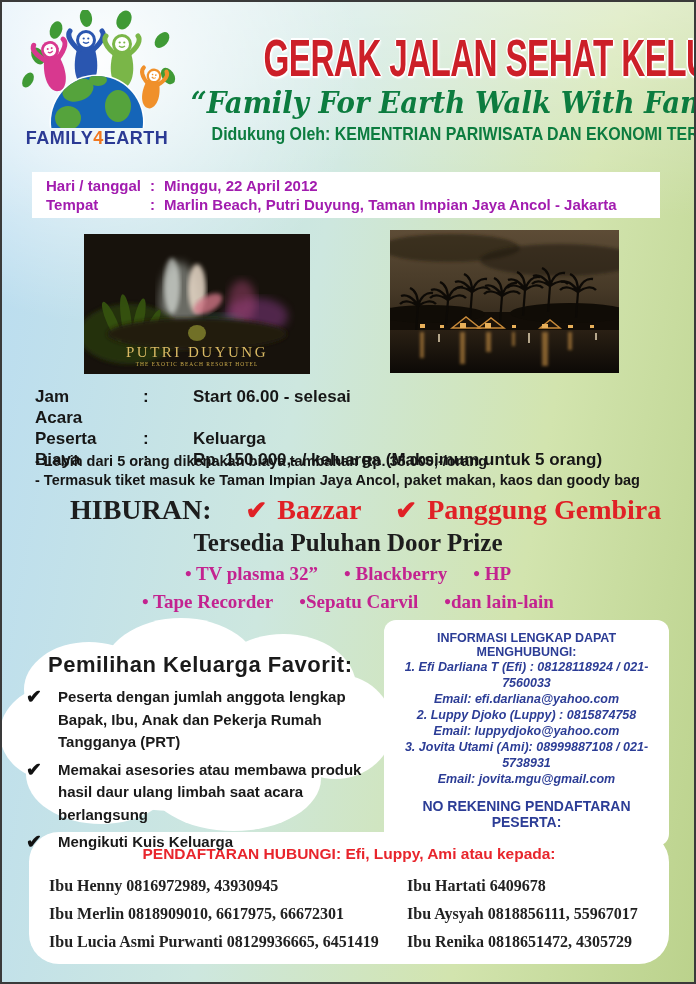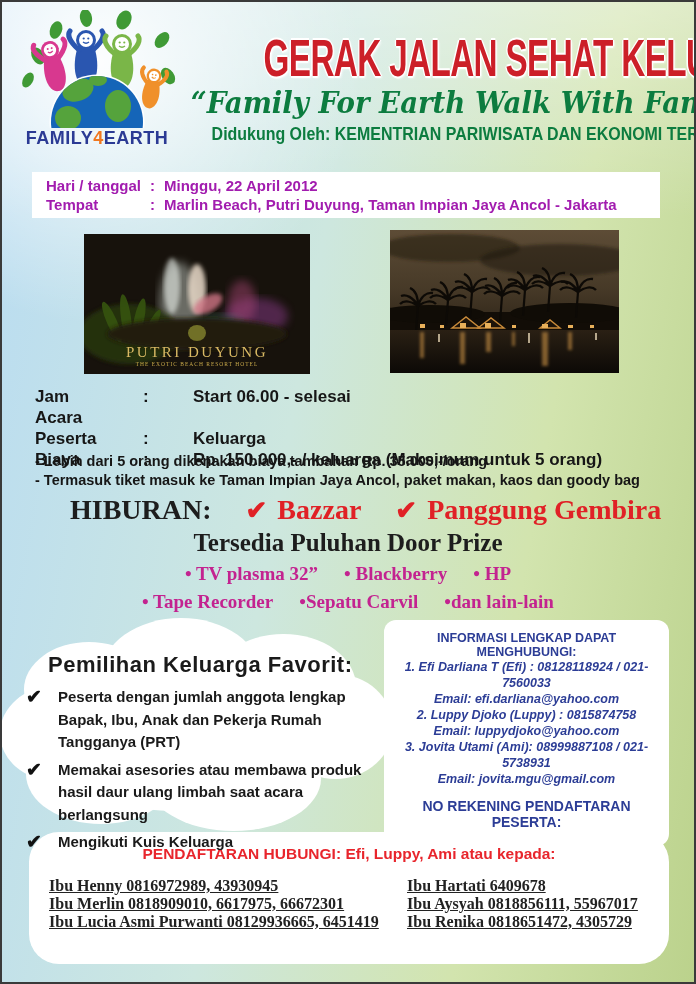--- a/index.html
+++ b/index.html
@@ -61,22 +61,22 @@
   
   .info-box{position:absolute;left:382px;top:618px;width:285px;height:226px;background:#fff;
     border-radius:12px;box-sizing:border-box;padding:11px 6px 0 6px;text-align:center;color:#2c3d96;}
   .info-title{font-size:12.5px;font-weight:bold;}
   .info-line{font-size:12.5px;font-weight:bold;font-style:italic;line-height:16px;}
   .rek-title{font-size:14px;font-weight:bold;margin-top:11px;}
   
   .bottom-box{position:absolute;left:27px;top:830px;width:640px;height:132px;background:#fff;
     border-radius:30px;box-sizing:border-box;padding-top:13px;}
   .pendaftaran-title{text-align:center;font-size:15.5px;font-weight:bold;color:#e8252c;}
-  .contact-grid{display:grid;grid-template-columns:358px 1fr;padding:14px 0 0 20px;row-gap:0;
-    font-family:"Liberation Serif",serif;font-weight:bold;font-size:16px;color:#222;text-decoration:underline;}
+  .contact-grid{display:grid;grid-template-columns:358px 1fr;padding:14px 0 0 20px;row-gap:10px;
+    font-family:"Liberation Serif",serif;font-weight:bold;font-size:16px;color:#222;}
 </style>
 </head>
 <body>
 
 <div class="poster">
 
   <div class="logo">
     <svg width="162" height="118" viewBox="0 0 162 118">
       <defs>
         <clipPath id="earthClip">

